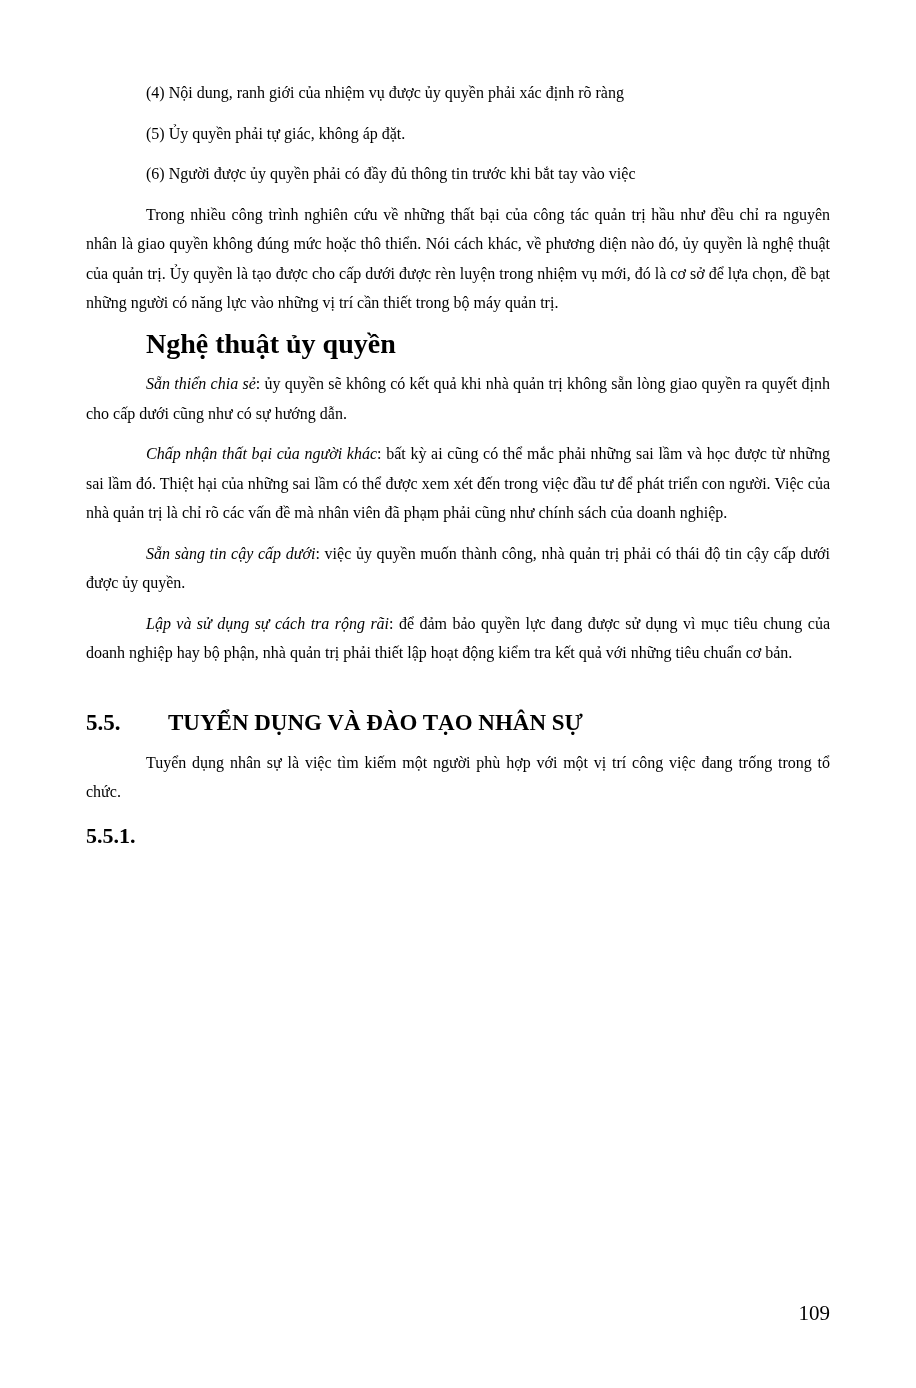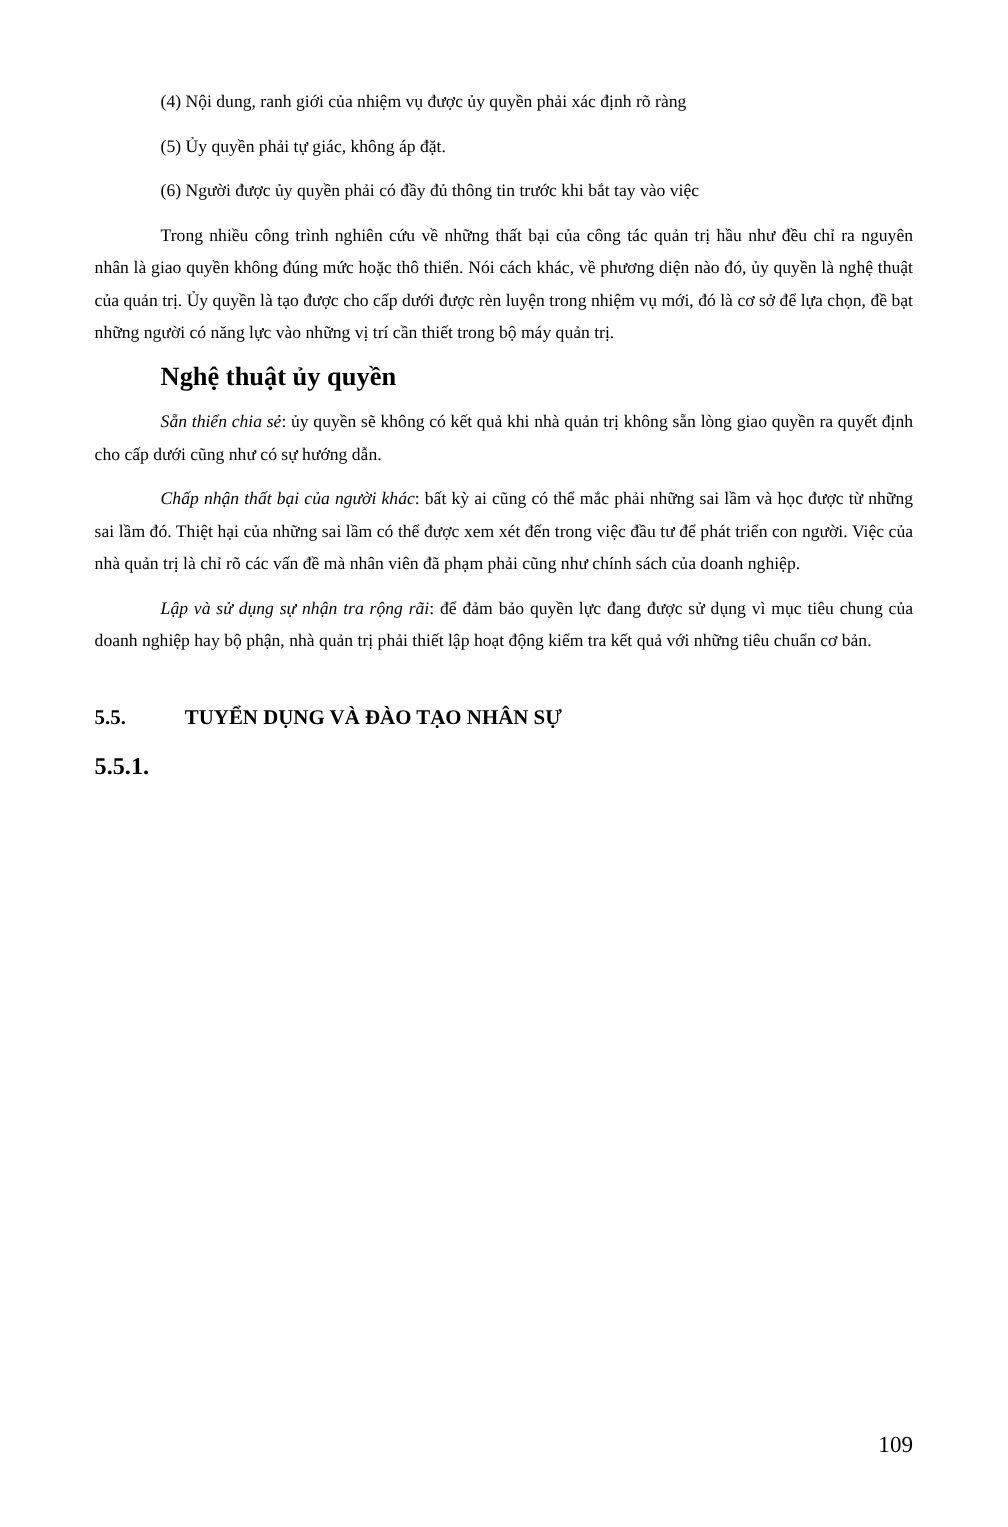--- a/index.html
+++ b/index.html
@@ -20,30 +20,30 @@
   }
   p.body-para {
     font-size: 16px;
     line-height: 29.5px;
     text-align: justify;
     text-indent: 60px;
     margin-bottom: 11px;
   }
   .italic { font-style: italic; }
   p.bold-heading {
-    font-size: 24px;
+    font-size: 28px;
     line-height: 29.5px;
     font-weight: bold;
     text-indent: 60px;
     margin-bottom: 11px;
   }
   .section-heading {
     display: flex;
     font-weight: bold;
-    font-size: 19px;
+    font-size: 23px;
     line-height: 30px;
     margin-top: 40px;
     margin-bottom: 10px;
   }
   .section-heading .sec-num { width: 82px; flex-shrink: 0; }
   .subsection-heading {
     display: flex;
     font-weight: bold;
     font-size: 22px;
     line-height: 30px;
@@ -74,28 +74,30 @@
 
   <p class="body-para">Trong nhiều công trình nghiên cứu về những thất bại của công tác quản trị hầu như đều chỉ ra nguyên nhân là giao quyền không đúng mức hoặc thô thiển. Nói cách khác, về phương diện nào đó, ủy quyền là nghệ thuật của quản trị. Ủy quyền là tạo được cho cấp dưới được rèn luyện trong nhiệm vụ mới, đó là cơ sở để lựa chọn, đề bạt những người có năng lực vào những vị trí cần thiết trong bộ máy quản trị.</p>
 
   <p class="bold-heading">Nghệ thuật ủy quyền</p>
 
 
   <p class="body-para"><span class="italic">Sẵn thiển chia sẻ</span><span>: ủy quyền sẽ không có kết quả khi nhà quản trị không sẵn lòng giao quyền ra quyết định cho cấp dưới cũng như có sự hướng dẫn.</span></p>
 
   <p class="body-para"><span class="italic">Chấp nhận thất bại của người khác</span><span>: bất kỳ ai cũng có thể mắc phải những sai lầm và học được từ những sai lầm đó. Thiệt hại của những sai lầm có thể được xem xét đến trong việc đầu tư để phát triển con người. Việc của nhà quản trị là chỉ rõ các vấn đề mà nhân viên đã phạm phải cũng như chính sách của doanh nghiệp.</span></p>
 
+  <p class="body-para"><span class="italic">Sẵn sàng tin cậy cấp dưới</span><span>: việc ủy quyền muốn thành công, nhà quản trị phải có thái độ tin cậy cấp dưới được ủy quyền.</span></p>
 
-  <p class="body-para"><span class="italic">Lập và sử dụng sự nhận tra rộng rãi</span><span>: để đảm bảo quyền lực đang được sử dụng vì mục tiêu chung của doanh nghiệp hay bộ phận, nhà quản trị phải thiết lập hoạt động kiểm tra kết quả với những tiêu chuẩn cơ bản.</span></p>
+  <p class="body-para"><span class="italic">Lập và sử dụng sự cách tra rộng rãi</span><span>: để đảm bảo quyền lực đang được sử dụng vì mục tiêu chung của doanh nghiệp hay bộ phận, nhà quản trị phải thiết lập hoạt động kiểm tra kết quả với những tiêu chuẩn cơ bản.</span></p>
 
   <div class="section-heading">
     <span class="sec-num">5.5.</span>
     <span>TUYỂN DỤNG VÀ ĐÀO TẠO NHÂN SỰ</span>
   </div>
 
+  <p class="body-para">Tuyển dụng nhân sự là việc tìm kiếm một người phù hợp với một vị trí công việc đang trống trong tổ chức.</p>
 
   <div class="subsection-heading">
     <span class="sec-num">5.5.1.</span>
   </div>
 
 
 </div>
 
 <div class="page-number">109</div>
 

